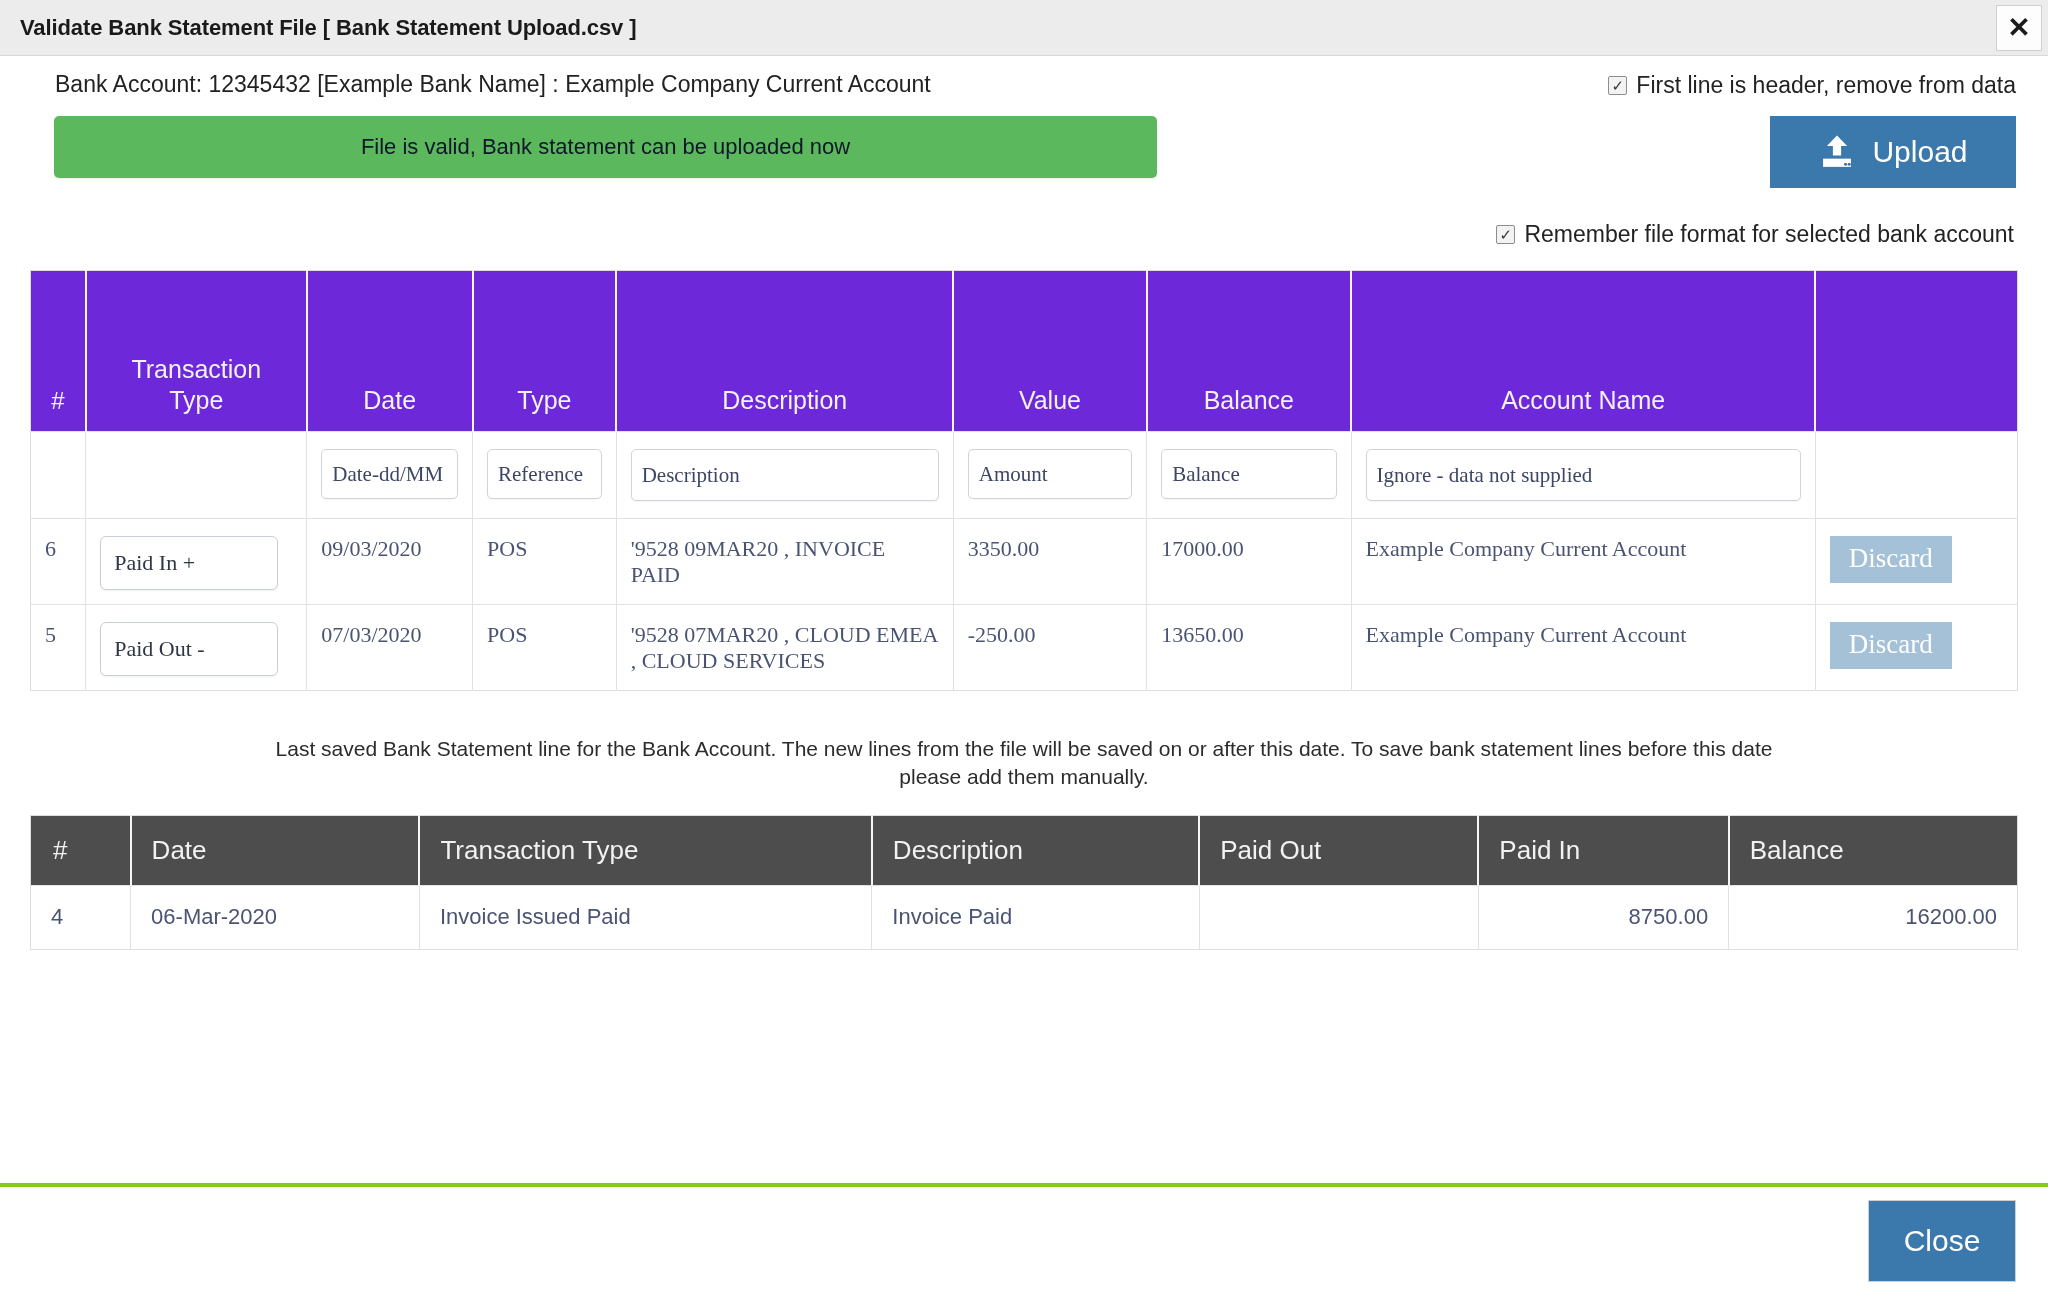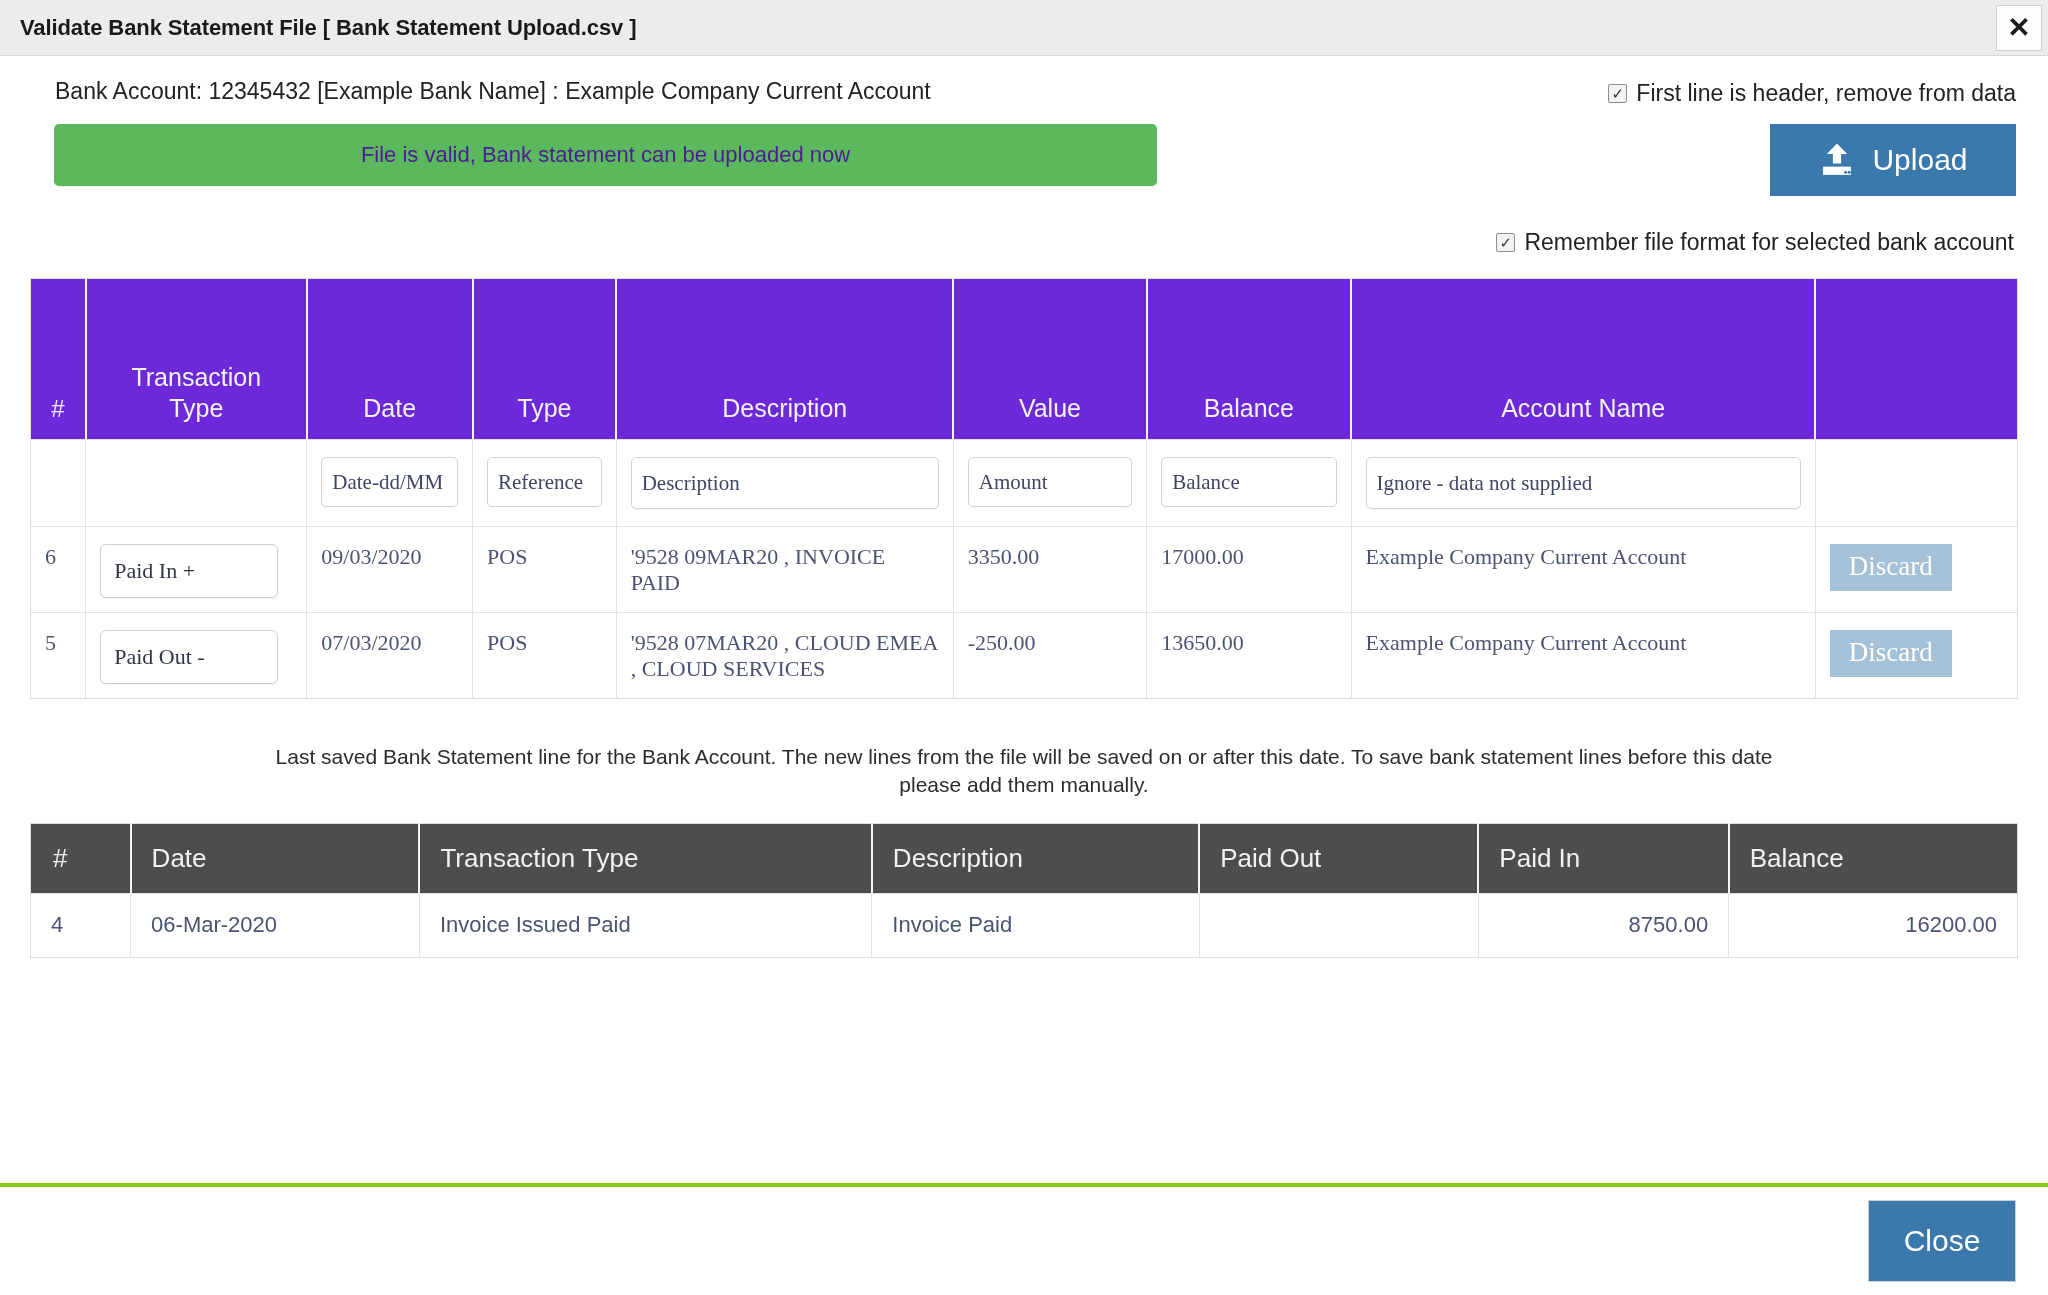--- a/index.html
+++ b/index.html
@@ -43,22 +43,22 @@
 
   
   .body {
     flex: 1 1 auto;
     padding: 0 30px;
     position: relative;
     overflow: hidden;
   }
 
   .row-top {
-    display: flex; align-items: flex-start;
-    padding-top: 12px;
+    display: flex; align-items: center;
+    padding-top: 4px;
   }
   .account-line {
     font-size: 23px; color: #222; padding-left: 25px; padding-top: 10px;
   }
   .cb-wrap {
     margin-left: auto;
     display: flex; align-items: center; gap: 9px;
     padding-top: 12px; padding-right: 2px;
   }
   .cb {
@@ -73,21 +73,21 @@
   .cb-label { font-size: 23px; color: #222; }
 
   .row-banner {
     display: flex; align-items: flex-start;
     margin-top: 17px;
   }
   .valid-banner {
     width: 1103px; height: 62px; margin-left: 24px;
     background: #5cb85c;
     border-radius: 5px;
-    color: #4c1d95; font-size: 22px;
+    color: #0f172a; font-size: 22px;
     display: flex; align-items: center; justify-content: center;
     box-shadow: 0 1px 1px rgba(0,0,0,0.06);
   }
   .upload-btn {
     margin-left: auto; margin-right: 2px;
     width: 246px; height: 72px;
     background: #3b78ab;
     color: #ffffff;
     display: flex; align-items: center; justify-content: center; gap: 16px;
     font-size: 30px;

